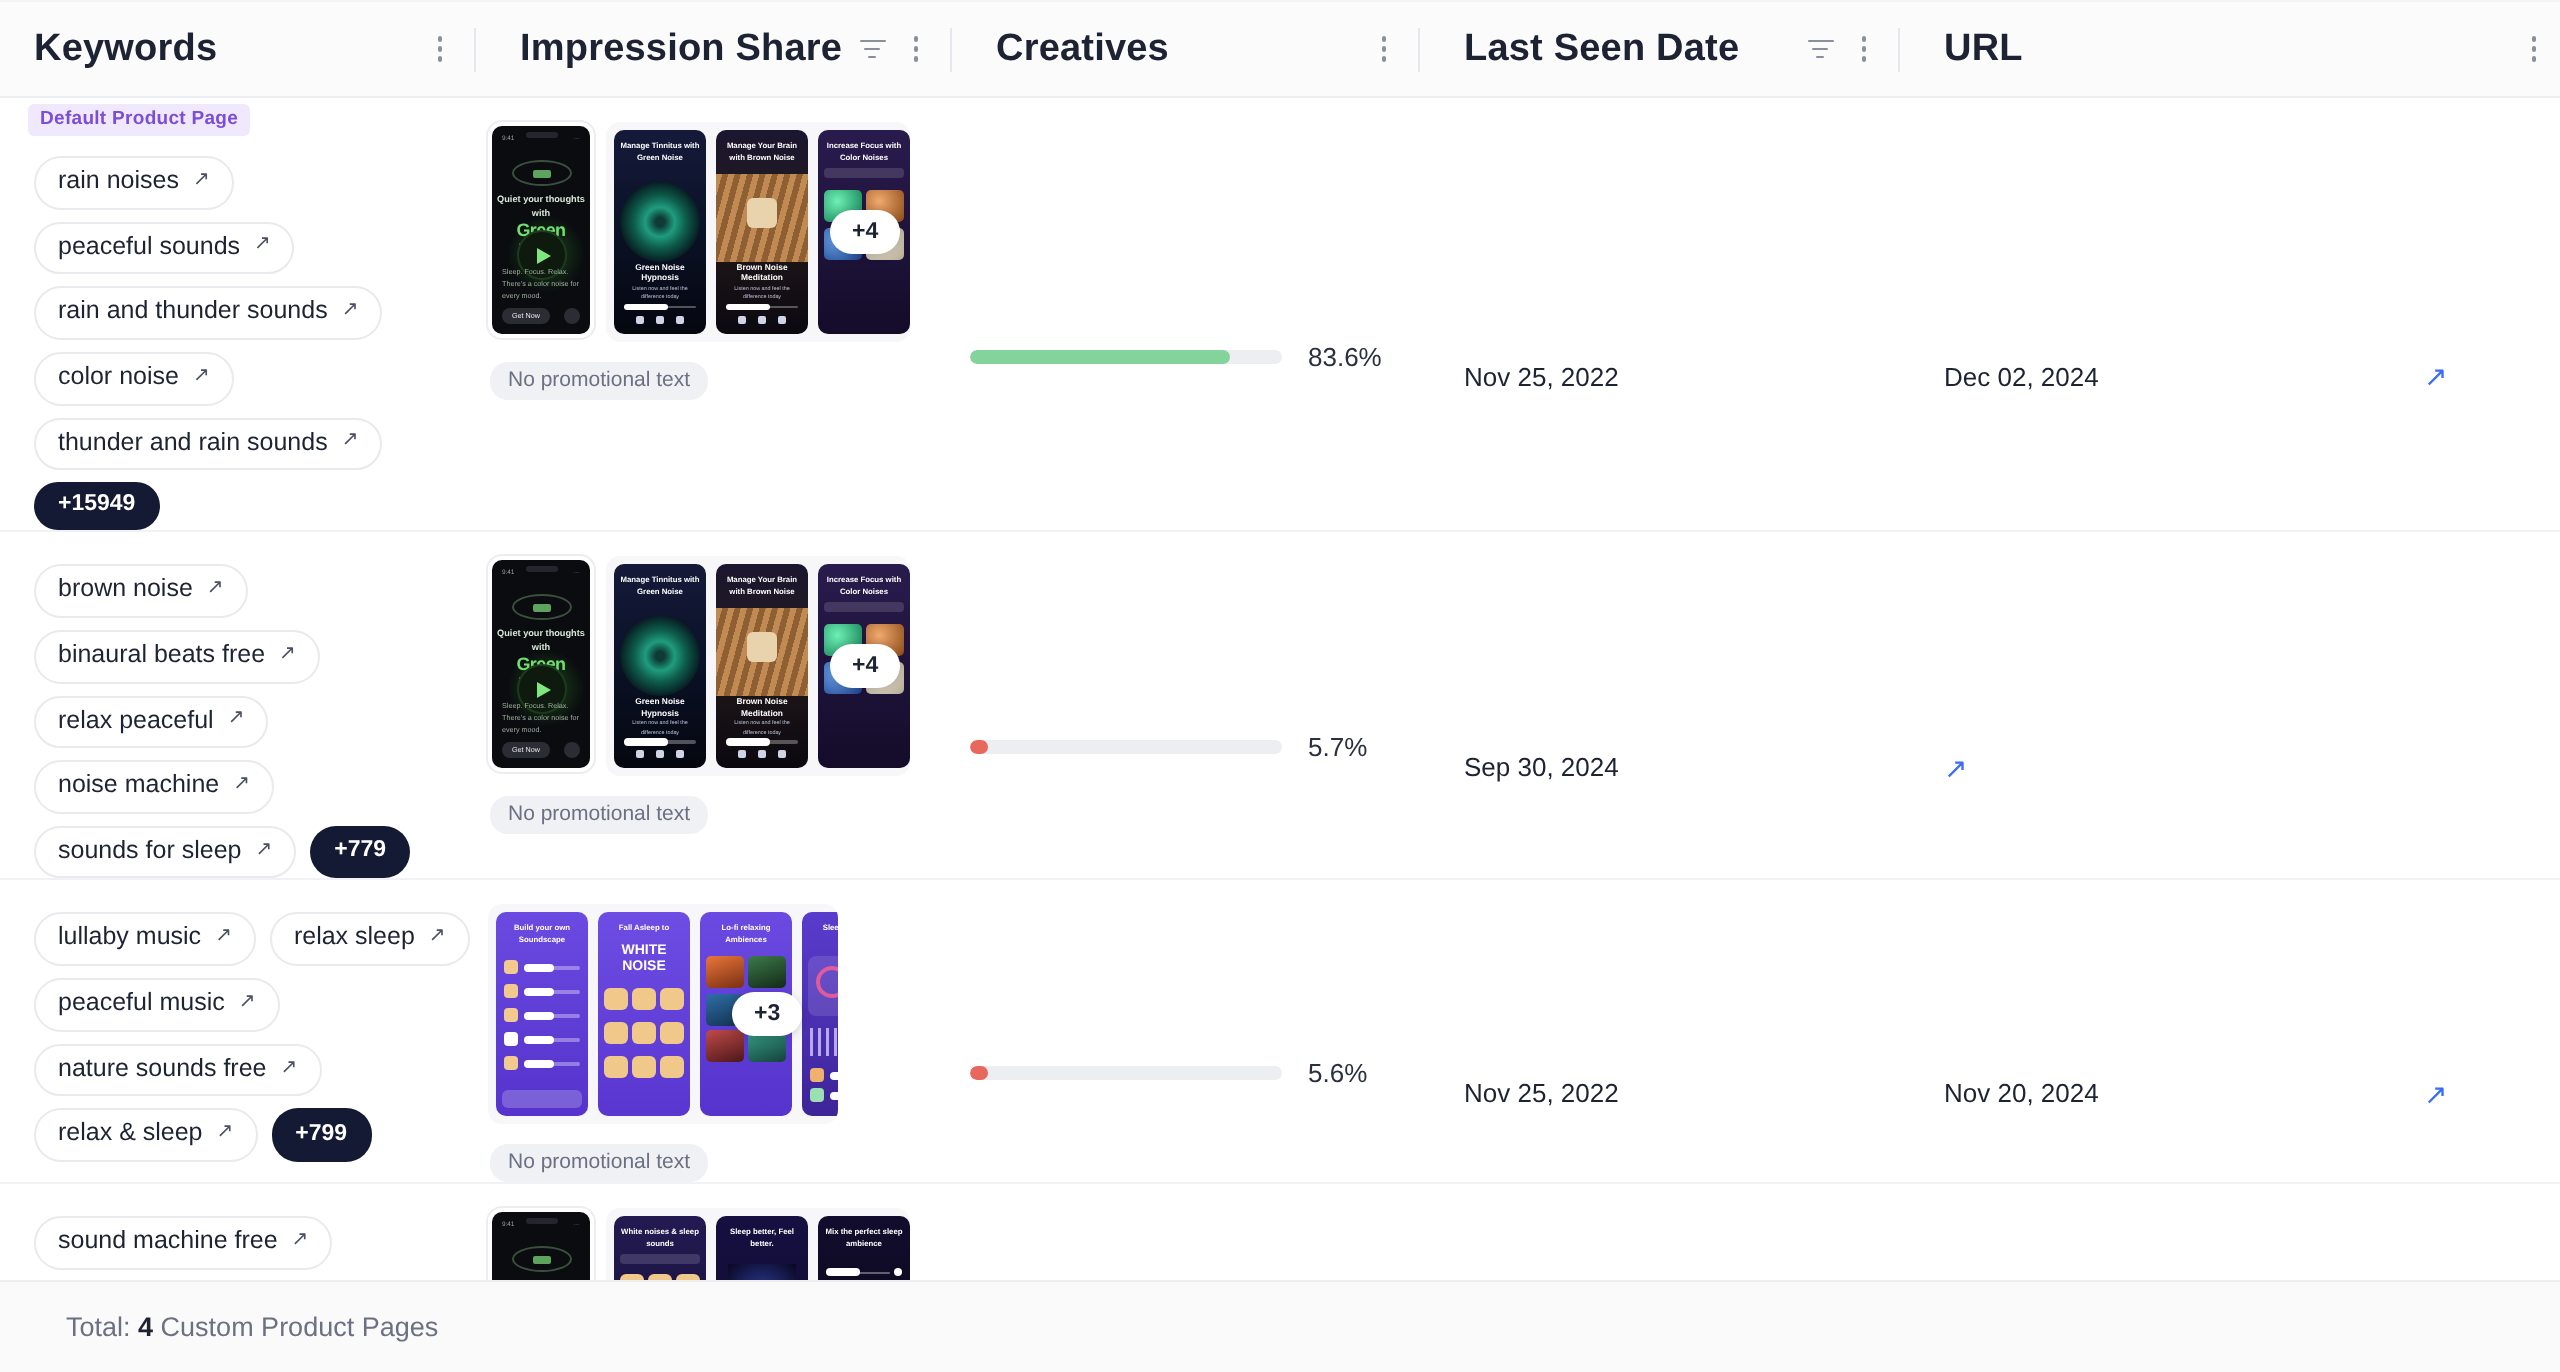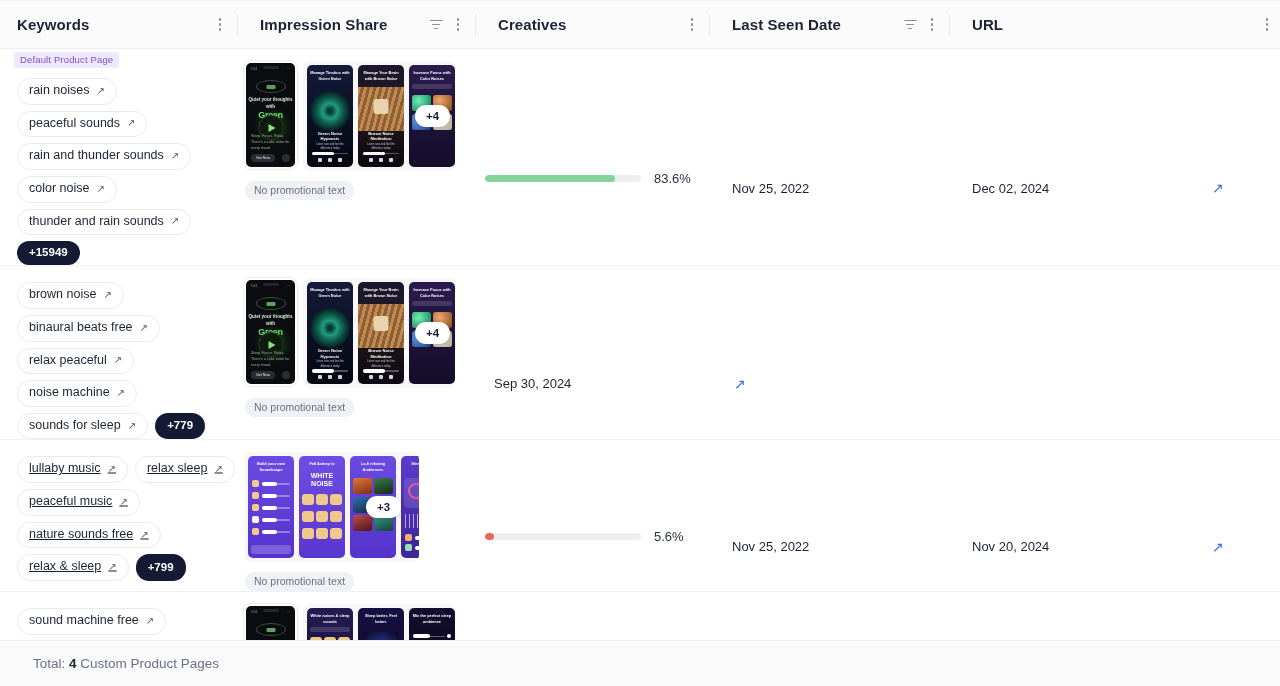--- a/index.html
+++ b/index.html
@@ -15,21 +15,21 @@
 
   
   .thead {
     display: flex; align-items: center;
     height: 49px; min-height: 49px;
     background: #fbfbfc;
     border-bottom: 1px solid #eceef2;
     border-top: 1px solid #f3f4f6;
   }
   .th { display:flex; align-items:center; height:100%; position:relative; padding-left: 17px; }
-  .th-title { font-size: 15px; font-weight: 600; color:#1d2333; letter-spacing:.1px; white-space:nowrap; }
+  .th-title { font-size: 19px; font-weight: 600; color:#1d2333; letter-spacing:.1px; white-space:nowrap; }
   .th-tools { margin-left:auto; display:flex; align-items:center; gap:2px; padding-right:3px; }
   .divider { width:1px; height:22px; background:#e5e7ec; margin:0 2px 0 5px; flex:none; }
 
   .icon-btn { width:20px; height:20px; display:flex; align-items:center; justify-content:center; cursor:pointer; border-radius:4px; flex:none; }
   .dots { display:flex; flex-direction:column; gap:2.2px; align-items:center; }
   .dots i { width:2.6px; height:2.6px; border-radius:50%; background:#8a8f9c; display:block; }
   .filt { display:flex; flex-direction:column; gap:2.4px; align-items:center; }
   .filt i { height:1.6px; background:#8a8f9c; display:block; border-radius:2px; }
   .filt i:nth-child(1){ width:13px; }
   .filt i:nth-child(2){ width:8px; }
@@ -46,21 +46,21 @@
   
   .tbody { flex:1; overflow:hidden; background:#fff; }
   .row { display:flex; border-bottom:1px solid #f1f2f5; min-height:148px; }
   .cell { padding-top:10px; display:flex; }
 
   
   .kw-cell { flex-direction:column; padding-left:17px; padding-right:6px; padding-top:0; }
   .ppg-badge {
     align-self:flex-start;
     background:#f0e9fd; color:#7c4dd6;
-    font-size:9.5px; font-weight:400; letter-spacing:.15px;
+    font-size:9.5px; font-weight:700; letter-spacing:.15px;
     padding:2px 6px 3px 6px; border-radius:3px;
     margin: 3px 0 5px -3px;
   }
   .chips { display:flex; flex-wrap:wrap; gap:6px 7px; padding-top:5px; align-content:flex-start; }
   .chip {
     display:inline-flex; align-items:center; gap:7px;
     border:1px solid #e8eaee; background:#fff;
     border-radius:14px; padding:4px 11px 5px 11px;
     font-size:12.5px; font-weight:500; color:#1d2333; white-space:nowrap;
     cursor:pointer; line-height:1.25;
@@ -429,30 +429,38 @@
                   <div class="it" style="background:radial-gradient(circle at 35% 35%,#f0a86e,#8a4a17)"></div>
                   <div class="it" style="background:radial-gradient(circle at 35% 35%,#6ea8f0,#1d3f8a)"></div>
                   <div class="it" style="background:radial-gradient(circle at 35% 35%,#f5efe4,#b4a88f)"></div>
                 </div>
               </div>
               <div class="plus-badge" style="left: 118px;">+4</div>
             </div>
           </div>
           <div class="promo-pill">No promotional text</div>
         </div>
+        <div class="cell imp-cell c-imp">
+          <div class="bar-wrap">
+            <div class="bar-track">
+              <div class="bar-fill" style="width: 5.7%; background: rgb(232, 104, 93);"></div>
+            </div>
+            <div class="bar-val">5.7%</div>
+          </div>
+        </div>
         <div class="cell dt-cell c-last">
           <div class="dt-txt">Sep 30, 2024</div>
         </div>
         <div class="cell url-cell c-url">
           <div class="url-link">↗</div>
         </div>
       </div>
       <div class="row">
         <div class="cell kw-cell c-key">
-          <div class="chips" style="padding-top: 16px; text-decoration: underline;">
+          <div class="chips" style="padding-top: 16px;">
             <div class="chip">
               <span>lullaby music</span>
               <span class="arr">↗</span>
             </div>
             <div class="chip">
               <span>relax sleep</span>
               <span class="arr">↗</span>
             </div>
             <div class="chip">
               <span>peaceful music</span>

